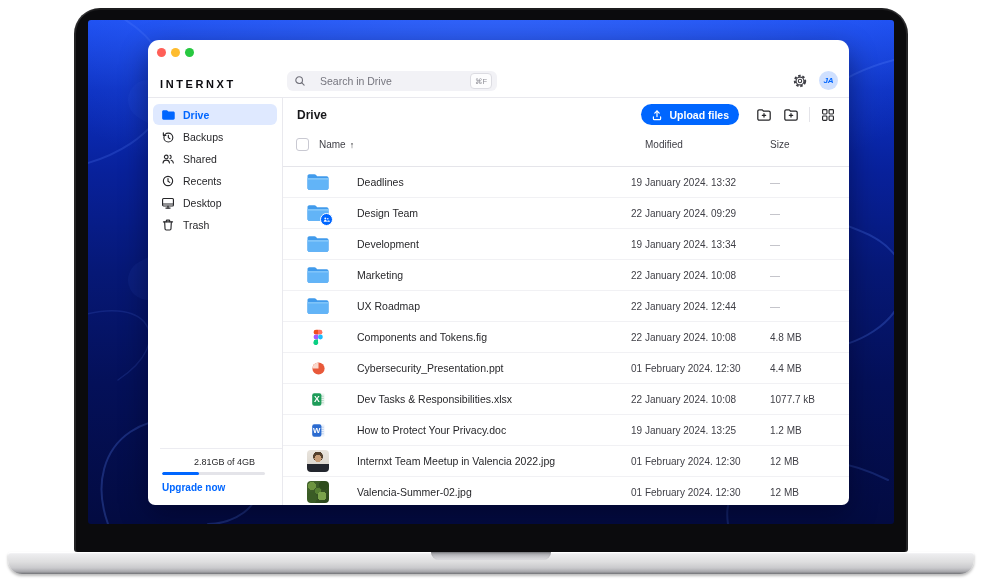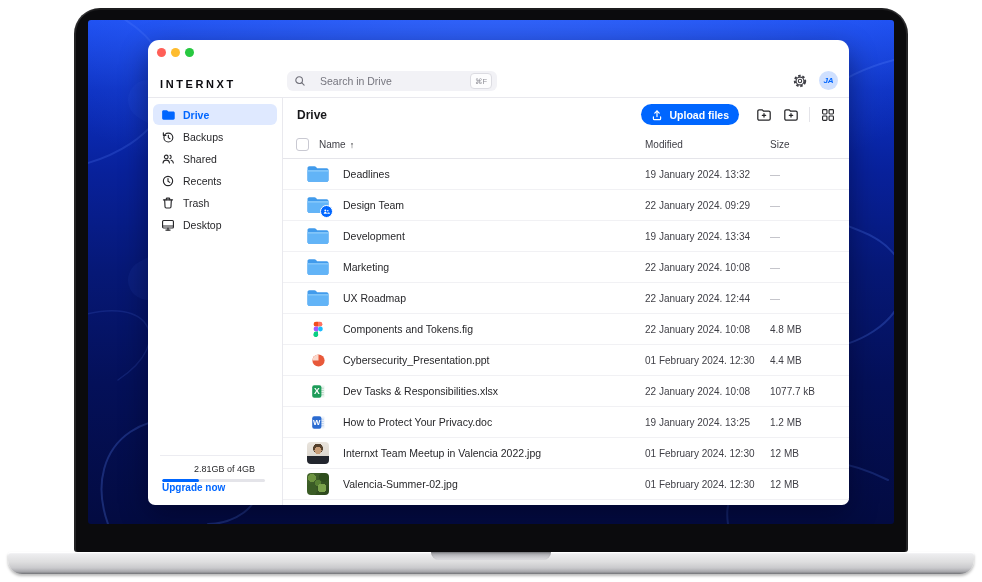--- a/index.html
+++ b/index.html
@@ -47,44 +47,44 @@
   .sidebar{width:135px;flex:none;border-right:1px solid #e9e9ee;display:flex;flex-direction:column;box-sizing:border-box;}
   .side-nav{padding-top:6px;}
   .side-item{height:21px;margin:0 5px 1px 5px;border-radius:6px;display:flex;align-items:center;
              padding-left:8px;gap:8px;color:#27272a;font-size:10.5px;cursor:pointer;}
   .side-item.active{background:#dfe9ff;color:#0066ff;font-weight:600;}
   .side-ic{width:14px;height:14px;display:flex;align-items:center;justify-content:center;flex:none;}
   .storage{margin:auto 0 0 12px;border-top:1px solid #ececf1;padding:8px 17px 12px 2px;}
   .usage{font-size:9px;color:#27272a;margin-left:32px;}
   .pbar{margin-top:5px;height:3px;border-radius:2px;background:#e4e4e9;overflow:hidden;}
   .pfill{height:100%;background:#0066ff;border-radius:2px;width:36%;}
-  .upgrade{margin-top:0;font-size:10px;font-weight:600;color:#0066ff;cursor:pointer;}
+  .upgrade{margin-top:7px;font-size:10px;font-weight:600;color:#0066ff;cursor:pointer;}
 
   
   .content{flex:1;display:flex;flex-direction:column;min-width:0;}
   .toolbar{height:33px;flex:none;display:flex;align-items:center;padding:0 11px 0 14px;}
   .page-title{font-size:12px;font-weight:600;color:#18181b;}
   .tb-right{margin-left:auto;display:flex;align-items:center;justify-content:space-between;}
   .upload-btn{height:21px;padding:0 10px;border-radius:11px;background:#0066ff;color:#fff;border:none;
               font-size:10.5px;font-weight:600;display:flex;align-items:center;gap:6px;cursor:pointer;font-family:inherit;}
   .icon-btn{width:20px;height:20px;display:flex;align-items:center;justify-content:center;cursor:pointer;background:none;border:none;padding:0;}
   .tb-sep{width:1px;height:15px;background:#e4e4e9;margin:0 8px;}
   .mlg{margin-left:15px;} .mls{margin-left:7px;}
 
-  .thead{height:27px;flex:none;display:flex;align-items:center;padding:0 11px 0 13px;border-bottom:1px solid #e5e5ea;
+  .thead{height:27px;flex:none;display:flex;align-items:center;padding:0 11px 8px 13px;border-bottom:1px solid #e5e5ea;
          font-size:10px;color:#3f3f46;justify-content:center;}
   .cbx{width:11px;height:11px;border-radius:3px;border:1px solid #c9c9d2;background:#fff;flex:none;cursor:pointer;}
   .th-name{flex:1;display:flex;align-items:center;gap:4px;margin-left:10px;}
   .sort{font-size:9px;color:#27272a;}
   .col-mod{width:125px;flex:none;}
   .col-size{width:68px;flex:none;}
 
   .rows{flex:1;overflow:hidden;}
   .frow{height:30px;border-bottom:1px solid #f1f1f4;display:flex;align-items:center;
-        padding:0 11px 0 22px;cursor:pointer;}
+        padding:0 11px 0 22px;cursor:pointer;gap:14px;}
   .fic{position:relative;width:26px;flex:none;display:flex;align-items:center;justify-content:center;margin-right:12px;}
   .fname{flex:1;font-size:10.5px;color:#27272a;white-space:nowrap;overflow:hidden;}
   .fmod,.fsize{font-size:10px;color:#3f3f46;}
   .fsize.dim{color:#b4b4bc;}
   .shared-badge{position:absolute;right:-2px;bottom:-3px;width:11px;height:11px;border-radius:50%;background:#0066ff;
                 border:1.5px solid #fff;display:flex;align-items:center;justify-content:center;box-sizing:content-box;}
   .ph{width:22px;height:22px;border-radius:4px;}
   .ph-person{background:
       radial-gradient(circle 3.6px at 11px 8.5px,#c89e79 97%,transparent),
       radial-gradient(circle 5px at 11px 6.5px,#54402c 97%,transparent),
@@ -188,37 +188,37 @@
                     <svg viewBox="0 0 16 16" width="14" height="14" fill="none" stroke="currentColor" stroke-width="1.3" stroke-linecap="round" stroke-linejoin="round">
                       <circle cx="8" cy="8" r="5.3"></circle>
                       <path d="M8 5.2v3l2 1.4"></path>
                     </svg>
                   </span>
                   <span>Recents</span>
                 </div>
                 <div class="side-item">
                   <span class="side-ic">
                     <svg viewBox="0 0 16 16" width="14" height="14" fill="none" stroke="currentColor" stroke-width="1.3" stroke-linecap="round" stroke-linejoin="round">
-                      <path d="M2.8 4.5h10.4"></path>
-                      <path d="M6 4.3v-1c0-.5.4-.9.9-.9h2.2c.5 0 .9.4.9.9v1"></path>
-                      <path d="M4.2 4.7l.4 7.6c0 .8.6 1.4 1.4 1.4h4c.8 0 1.4-.6 1.4-1.4l.4-7.6"></path>
-                    </svg>
-                  </span>
-                  <span>Trash</span>
-                </div>
-                <div class="side-item">
-                  <span class="side-ic">
-                    <svg viewBox="0 0 16 16" width="14" height="14" fill="none" stroke="currentColor" stroke-width="1.3" stroke-linecap="round" stroke-linejoin="round">
                       <rect x="1.8" y="2.8" width="12.4" height="8.6" rx="1.1"></rect>
                       <path d="M1.9 9.2h12.2"></path>
                       <path d="M8 11.6v2"></path>
                       <path d="M5.6 13.8h4.8"></path>
                     </svg>
                   </span>
                   <span>Desktop</span>
+                </div>
+                <div class="side-item">
+                  <span class="side-ic">
+                    <svg viewBox="0 0 16 16" width="14" height="14" fill="none" stroke="currentColor" stroke-width="1.3" stroke-linecap="round" stroke-linejoin="round">
+                      <path d="M2.8 4.5h10.4"></path>
+                      <path d="M6 4.3v-1c0-.5.4-.9.9-.9h2.2c.5 0 .9.4.9.9v1"></path>
+                      <path d="M4.2 4.7l.4 7.6c0 .8.6 1.4 1.4 1.4h4c.8 0 1.4-.6 1.4-1.4l.4-7.6"></path>
+                    </svg>
+                  </span>
+                  <span>Trash</span>
                 </div>
               </div>
             <div class="storage">
               <div class="usage">2.81GB of 4GB</div>
               <div class="pbar">
                 <div class="pfill" style="width: 36%;"></div>
               </div>
               <div class="upgrade">Upgrade now</div>
             </div>
           </div>

